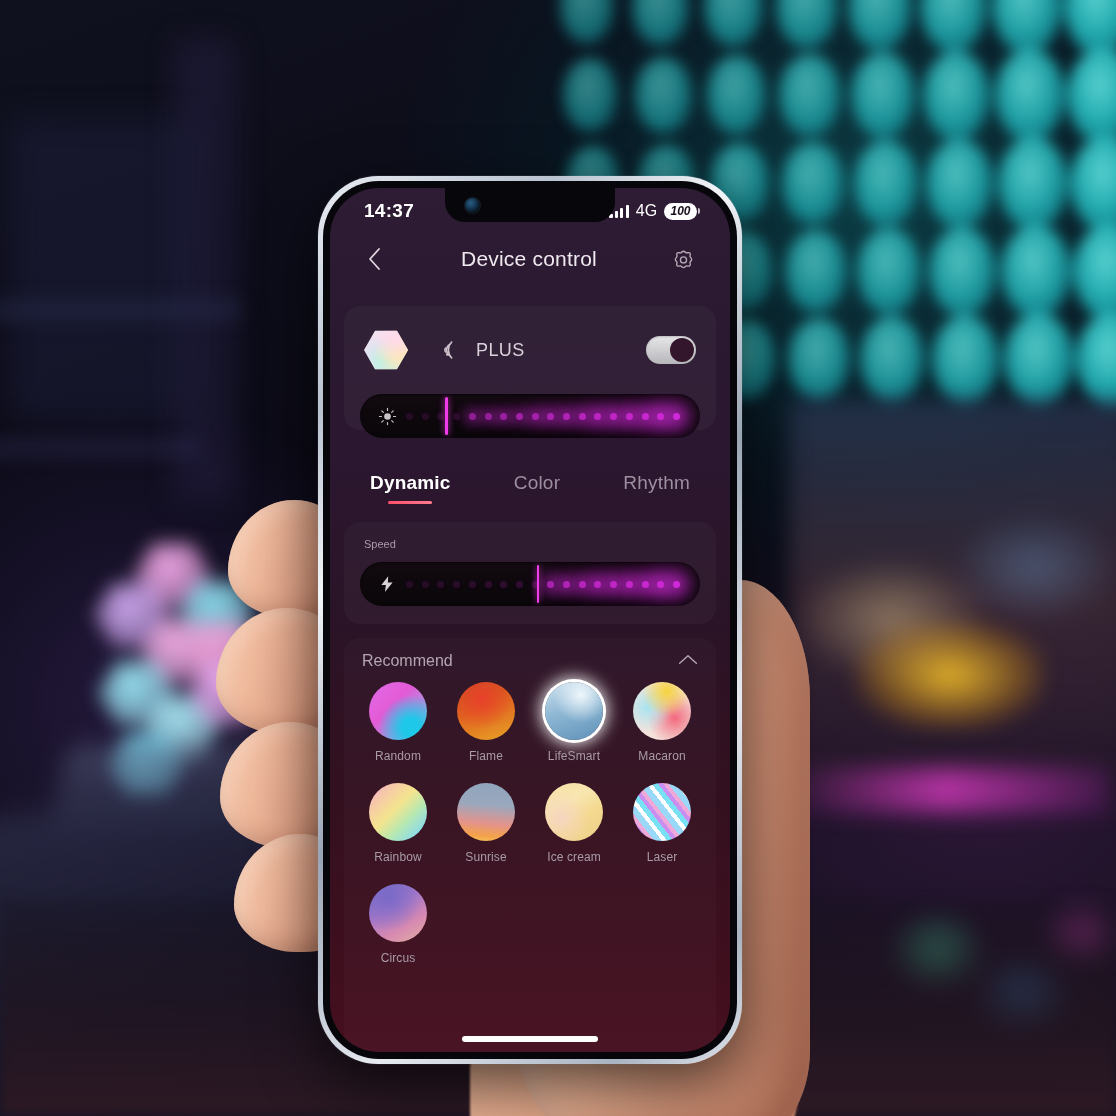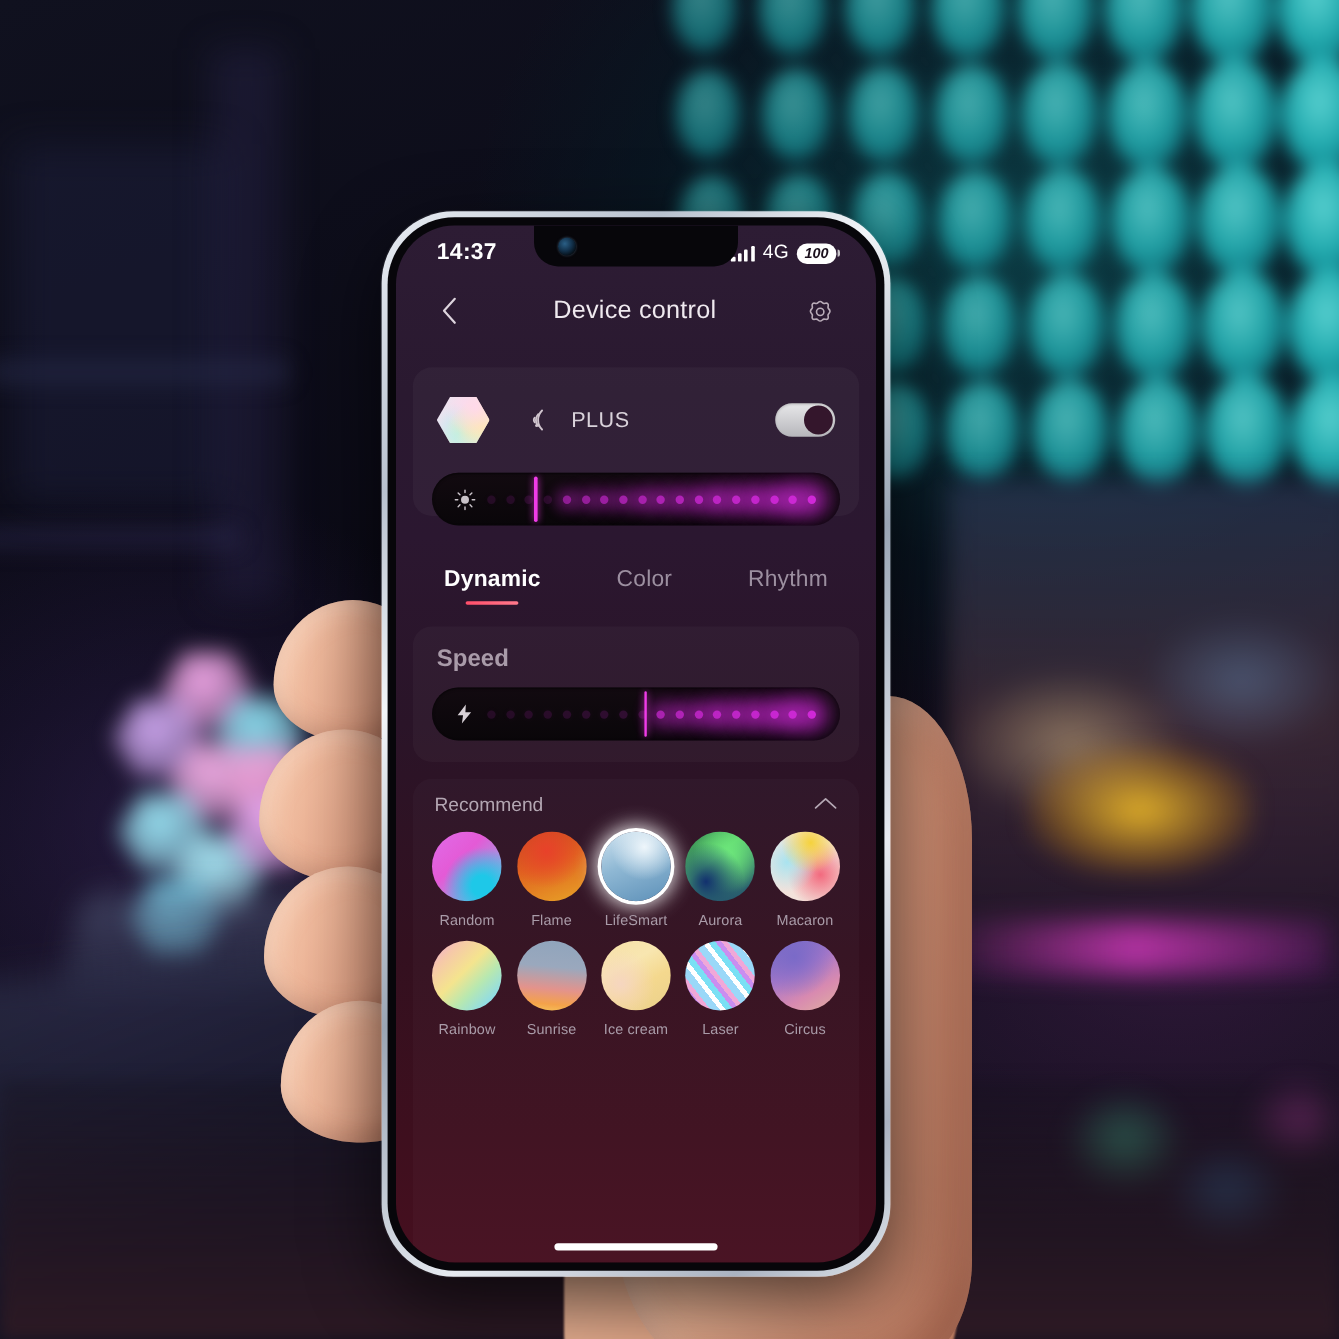--- a/index.html
+++ b/index.html
@@ -224,31 +224,31 @@
   .tab-label { font-size:19px; color:#9c8fa0; letter-spacing:0.2px; }
   .tab.active .tab-label { color:#fff; font-weight:700; }
   .tab-underline { margin-top:7px; width:44px; height:3px; border-radius:2px; background:transparent; }
   .tab.active .tab-underline { background:linear-gradient(90deg,#ff4e6a,#ff7a8c); }
 
   
   .speed-card {
     margin:18px 14px 0 14px; background:rgba(255,255,255,0.03);
     border-radius:16px; padding:14px 16px 18px 16px;
   }
-  .speed-label { color:#a99ba9; font-size:20px; padding:2px 4px 12px 4px;font-weight:bold; }
+  .speed-label { color:#a99ba9; font-size:11px; padding:2px 4px 12px 4px; }
 
   
   .rec-card {
     margin:14px 14px 0 14px; background:rgba(255,255,255,0.022);
     border-radius:16px 16px 0 0; padding:14px 10px 0 10px;
     flex:1; overflow:hidden;
   }
   .rec-head { display:flex; align-items:center; justify-content:space-between; padding:0 8px 12px 8px; }
   .rec-title { color:#b3a6b2; font-size:16px; }
-  .scene-grid { display:grid; grid-template-columns:repeat(5,1fr); row-gap:10px; }
+  .scene-grid { display:grid; grid-template-columns:repeat(4,1fr); row-gap:20px; }
   .scene { display:flex; flex-direction:column; align-items:center; }
   .swatch { width:58px; height:58px; border-radius:50%; }
   .scene.selected .swatch { box-shadow:0 0 0 3px #fff, 0 0 16px 5px rgba(255,255,255,0.85); }
   .scene-name { margin-top:9px; font-size:12px; color:#a99ba8; letter-spacing:0.1px; white-space:nowrap; }
 
   
   .home-ind {
     position:absolute; bottom:10px; left:50%; transform:translateX(-50%);
     width:136px; height:6px; border-radius:3px; background:#fff;
   }
@@ -493,24 +493,20 @@
               </div>
               <div class="scene">
                 <div class="swatch" style="background: radial-gradient(circle at 42% 28%, rgb(232, 65, 42) 0%, rgba(232, 65, 42, 0) 58%), linear-gradient(160deg, rgb(196, 71, 31) 0%, rgb(224, 100, 31) 45%, rgb(232, 164, 39) 100%);"></div>
                 <div class="scene-name">Flame</div>
               </div>
               <div class="scene selected">
                 <div class="swatch" style="background: radial-gradient(circle at 62% 22%, rgb(238, 246, 251) 0%, rgba(238, 246, 251, 0) 48%), linear-gradient(160deg, rgb(207, 227, 240) 0%, rgb(143, 184, 212) 45%, rgb(93, 144, 184) 100%);"></div>
                 <div class="scene-name">LifeSmart</div>
               </div>
               <div class="scene">
-                <div class="swatch" style="background: radial-gradient(at 30% 72%, rgb(18, 48, 110) 0%, rgba(18, 48, 110, 0) 55%), radial-gradient(at 62% 34%, rgb(110, 232, 124) 0%, rgba(110, 232, 124, 0) 58%), linear-gradient(140deg, rgb(47, 122, 78) 0%, rgb(95, 212, 110) 40%, rgb(24, 56, 110) 100%);"></div>
-                <div class="scene-name">Aurora</div>
-              </div>
-              <div class="scene">
                 <div class="swatch" style="background: radial-gradient(circle at 58% 16%, rgb(245, 210, 60) 0%, rgba(245, 210, 60, 0) 42%), radial-gradient(circle at 24% 44%, rgb(169, 227, 239) 0%, rgba(169, 227, 239, 0) 46%), radial-gradient(circle at 72% 62%, rgb(242, 106, 126) 0%, rgba(242, 106, 126, 0) 50%), linear-gradient(150deg, rgb(246, 233, 228), rgb(242, 222, 214));"></div>
                 <div class="scene-name">Macaron</div>
               </div>
               <div class="scene">
                 <div class="swatch" style="background: linear-gradient(135deg, rgb(240, 168, 216) 0%, rgb(246, 201, 168) 22%, rgb(244, 228, 142) 45%, rgb(184, 232, 176) 65%, rgb(143, 220, 230) 85%, rgb(168, 200, 240) 100%);"></div>
                 <div class="scene-name">Rainbow</div>
               </div>
               <div class="scene">
                 <div class="swatch" style="background: linear-gradient(185deg, rgb(143, 164, 188) 0%, rgb(154, 168, 189) 38%, rgb(227, 147, 140) 68%, rgb(244, 162, 74) 88%, rgb(246, 196, 90) 100%);"></div>
                 <div class="scene-name">Sunrise</div>

